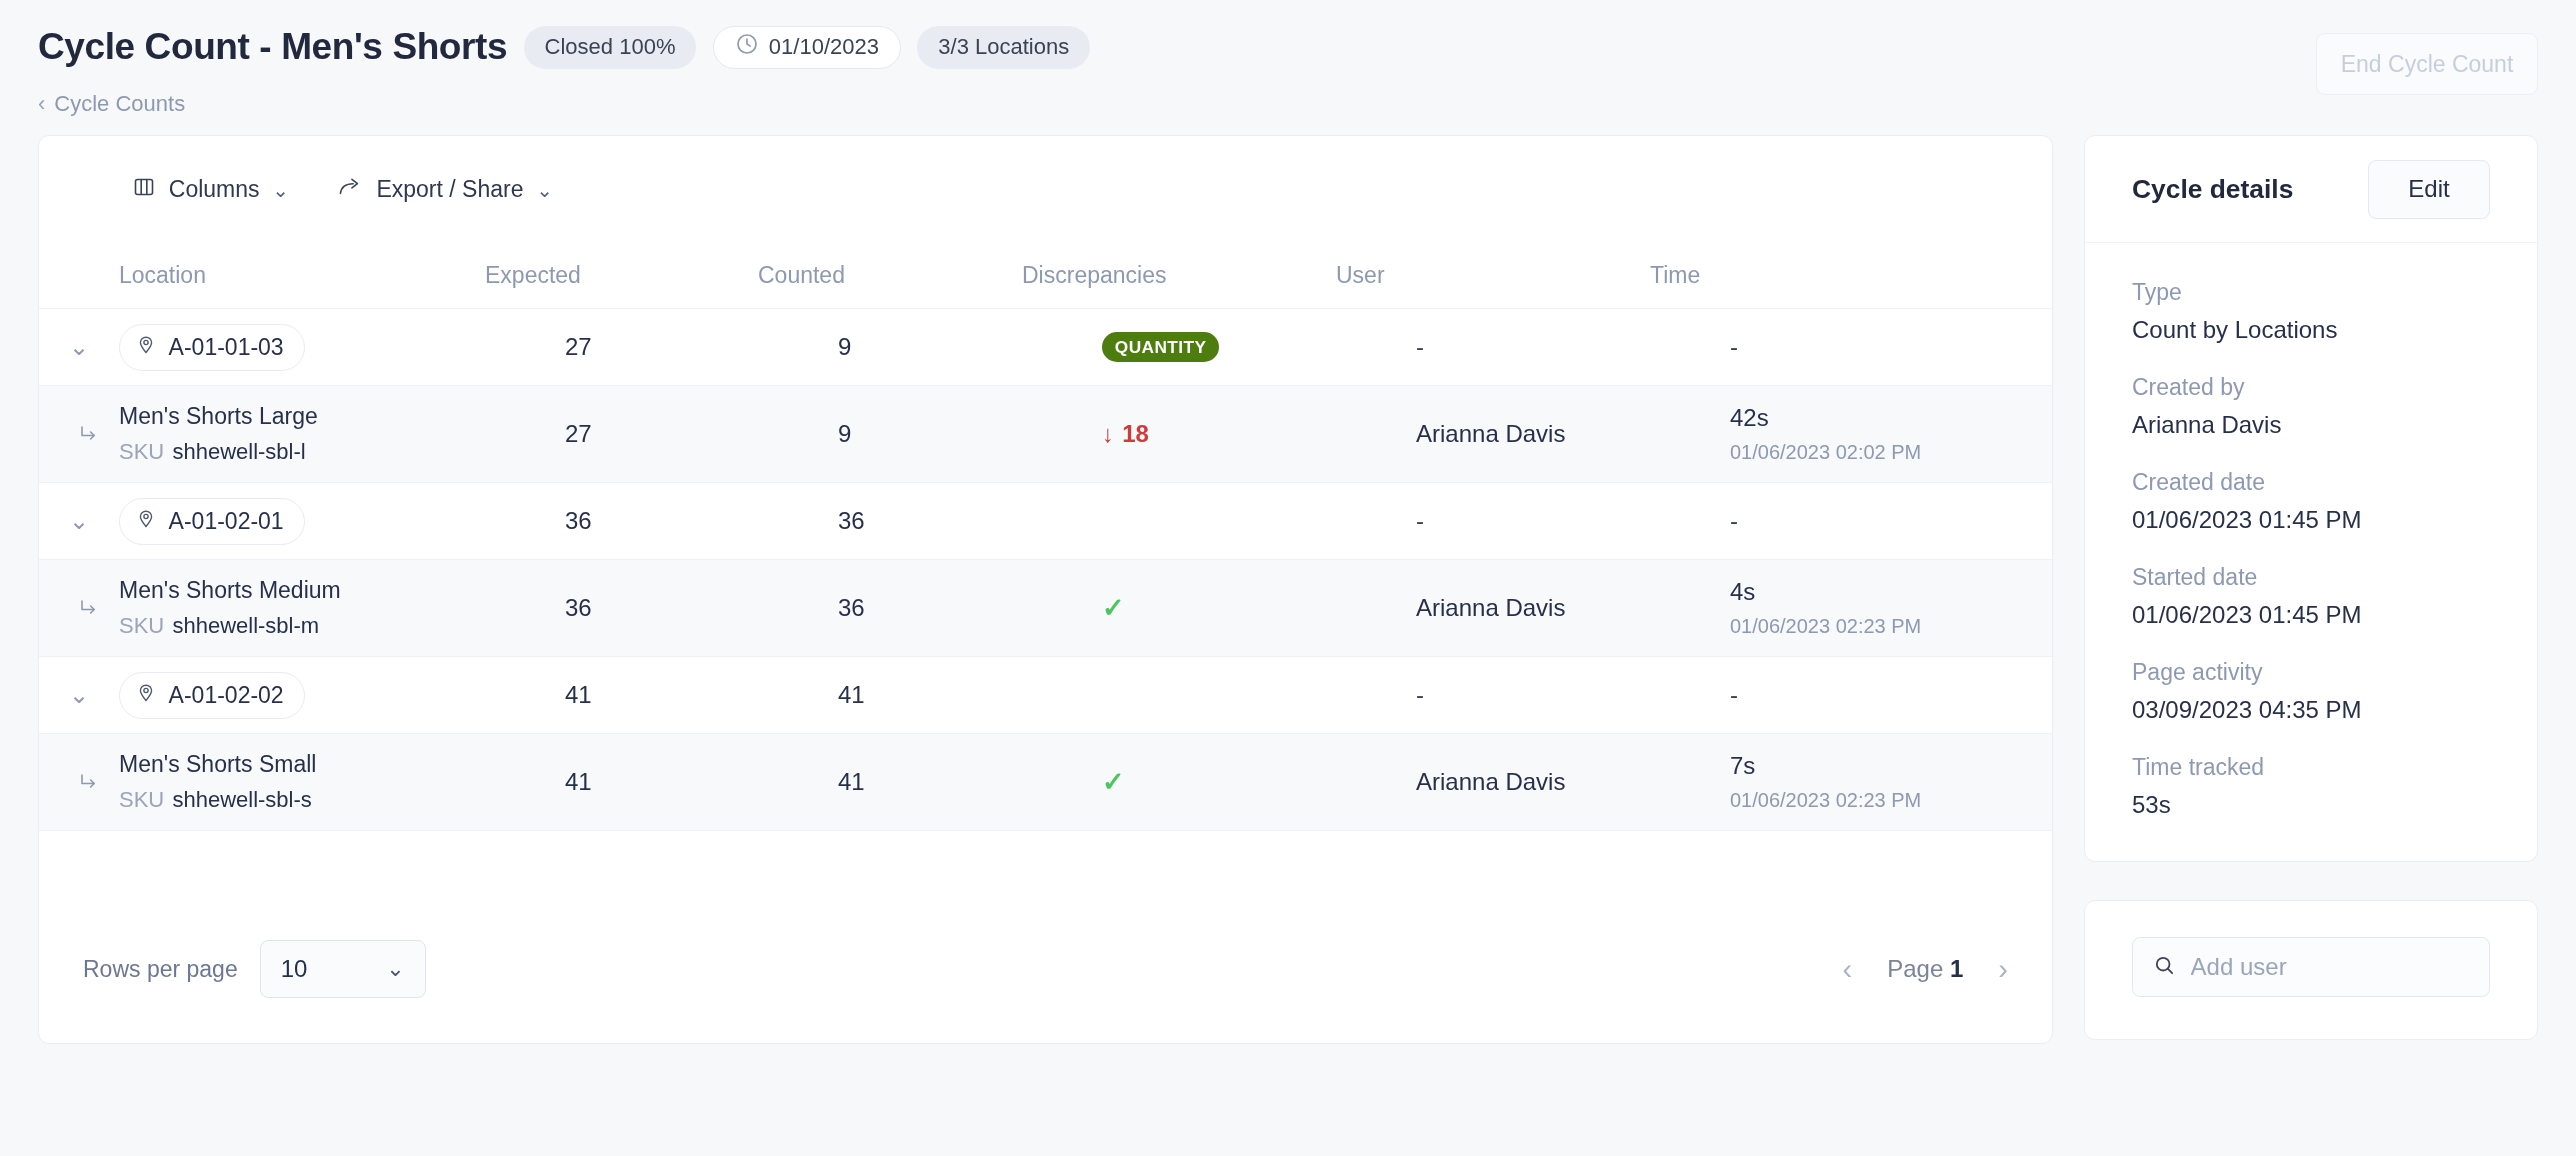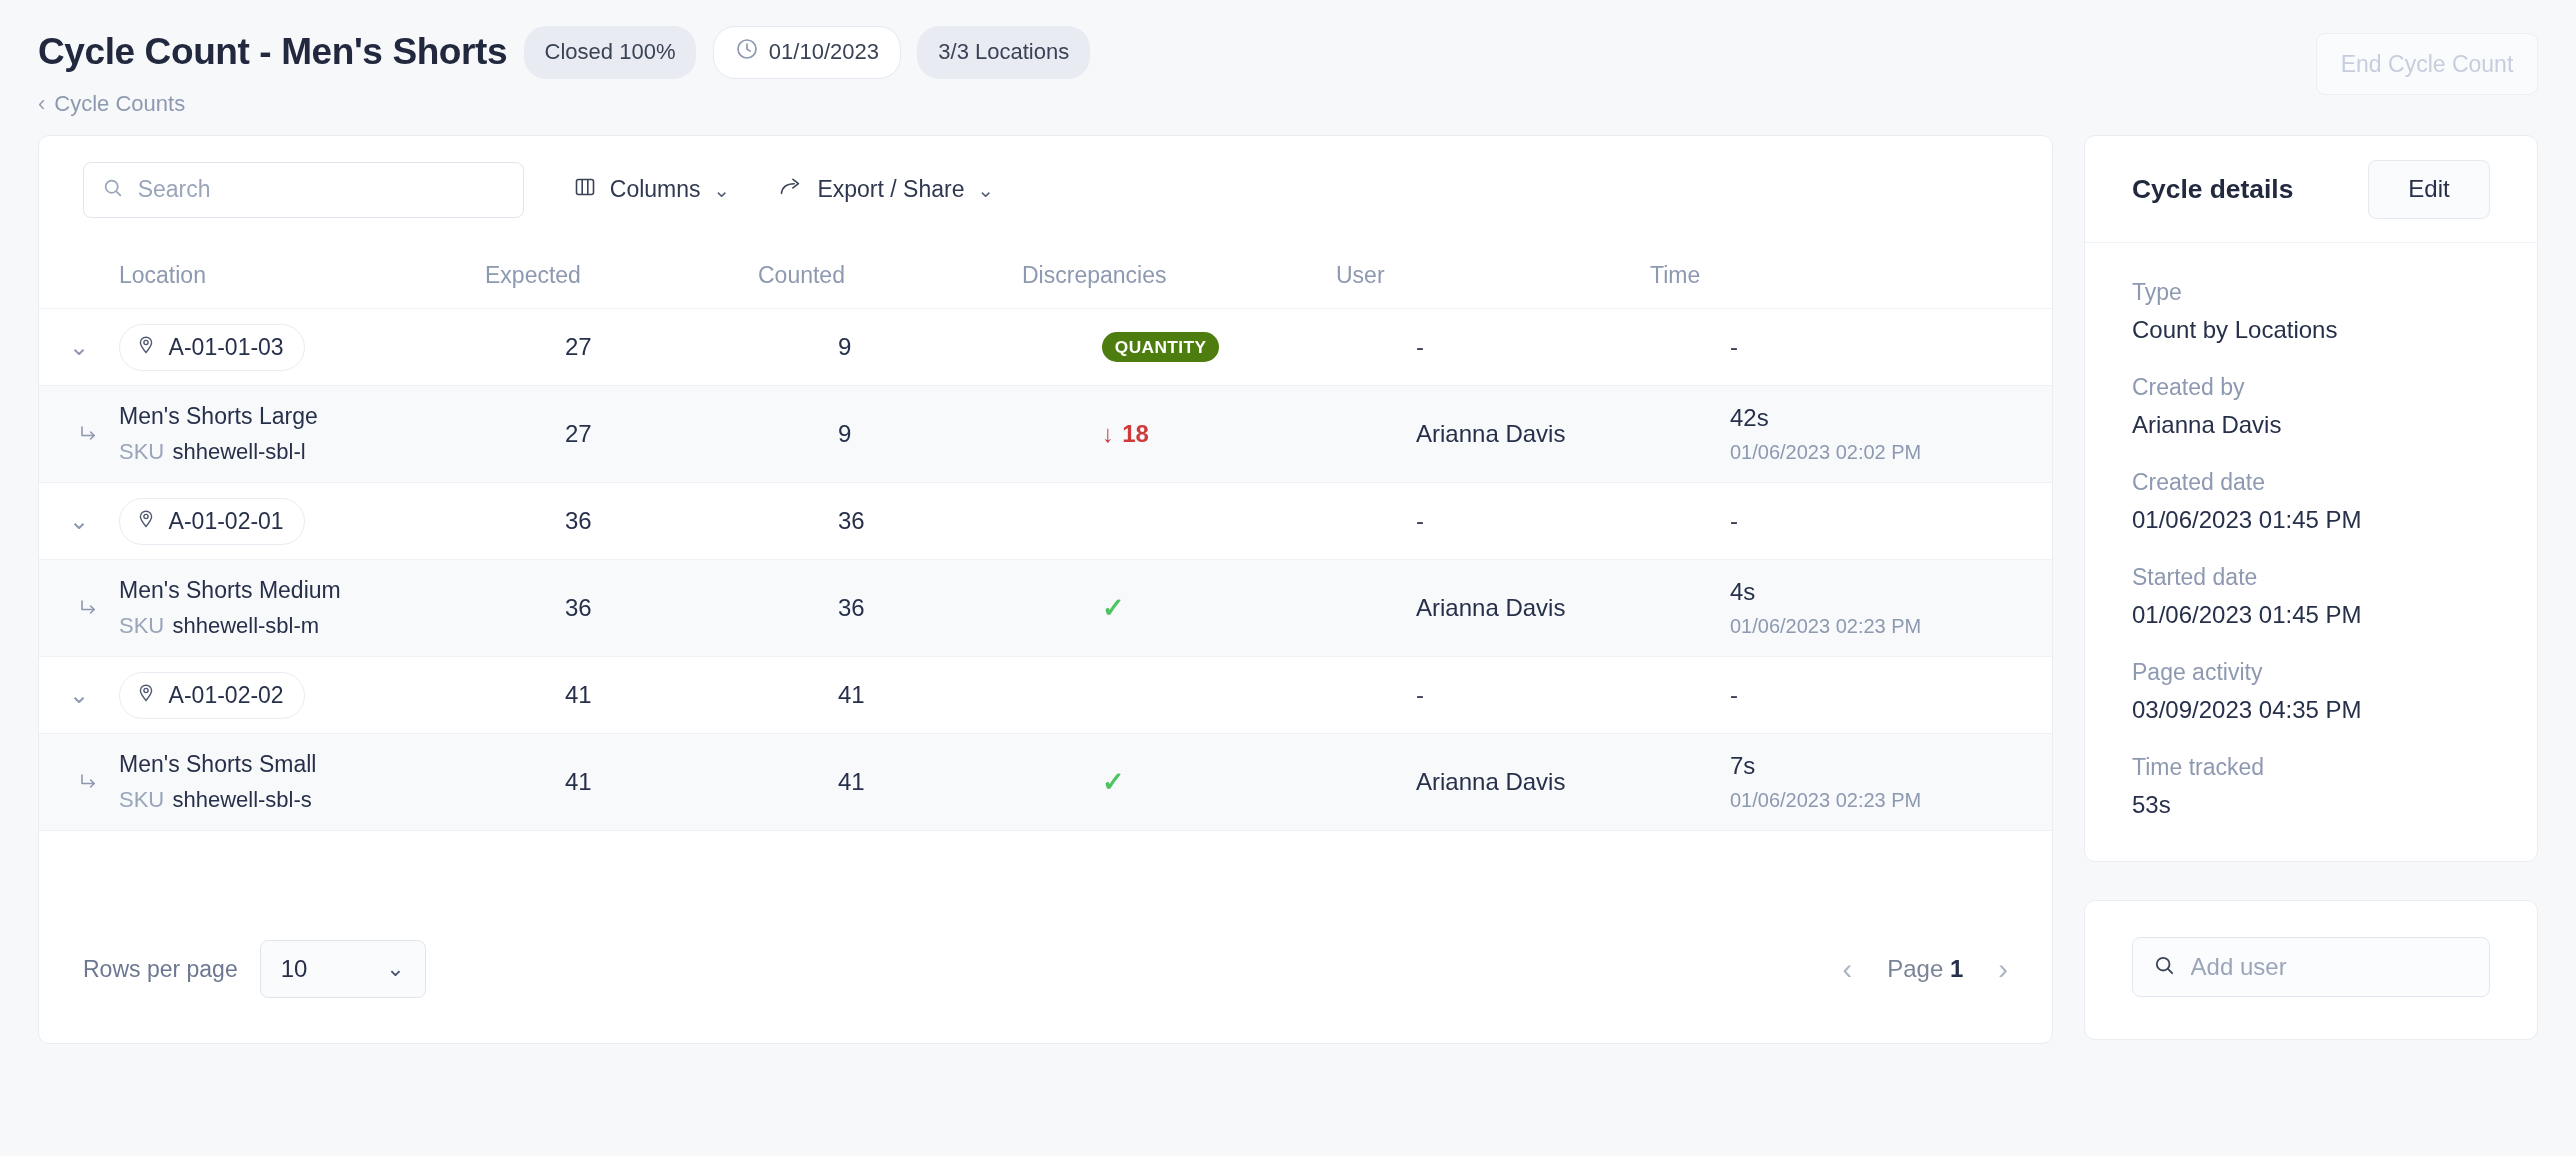--- a/index.html
+++ b/index.html
@@ -19,21 +19,21 @@
   .title-row {
     position: absolute; left: 38px; top: 25.5px;
     display: flex; align-items: center; gap: 16.4px;
   }
   .page-title {
     font-size: 37px; font-weight: bold; letter-spacing: -0.4px;
     color: #22293f; white-space: nowrap;
   }
   .chip {
     display: inline-flex; align-items: center; gap: 10px;
-    height: 53px; padding: 0 21px; border-radius: 22px;
+    height: 43px; padding: 0 21px; border-radius: 22px;
     background: #e8ebf2; color: #3a4256; font-size: 22px;
     white-space: nowrap;
   }
   .chip.chip-white {
     background: #ffffff; border: 0.9px solid #e4e8ef;
   }
   .clock-icon { display: block; }
   .breadcrumb {
     position: absolute; left: 38px; top: 91px;
     display: inline-flex; align-items: center; gap: 9px;
@@ -223,29 +223,20 @@
     <span class="chev">‹</span>
     <span>Cycle Counts</span>
   </div>
 
   <div class="end-btn">End Cycle Count</div>
 </div>
 
 <div class="main-card">
 
   <div class="toolbar">
-    <div class="search-box">
-      <span>
-        <svg width="22" height="22" viewBox="0 0 24 24" fill="none" stroke="#9aa5ba" stroke-width="1.9">
-          <circle cx="10.6" cy="10.6" r="6.6"></circle>
-          <path d="M15.6 15.6L20 20" stroke-linecap="round"></path>
-        </svg>
-      </span>
-      <input type="text" placeholder="Search" style="">
-    </div>
 
     <div class="tool-btn">
       <span>
         <svg width="24" height="24" viewBox="0 0 24 24" fill="none" stroke="#3a4256" stroke-width="1.6">
           <rect x="3.5" y="4.5" width="17" height="15" rx="2"></rect>
           <path d="M9.2 4.5v15M14.8 4.5v15"></path>
         </svg>
       </span>
       <span>Columns</span>
       <span class="caret">⌄</span>

